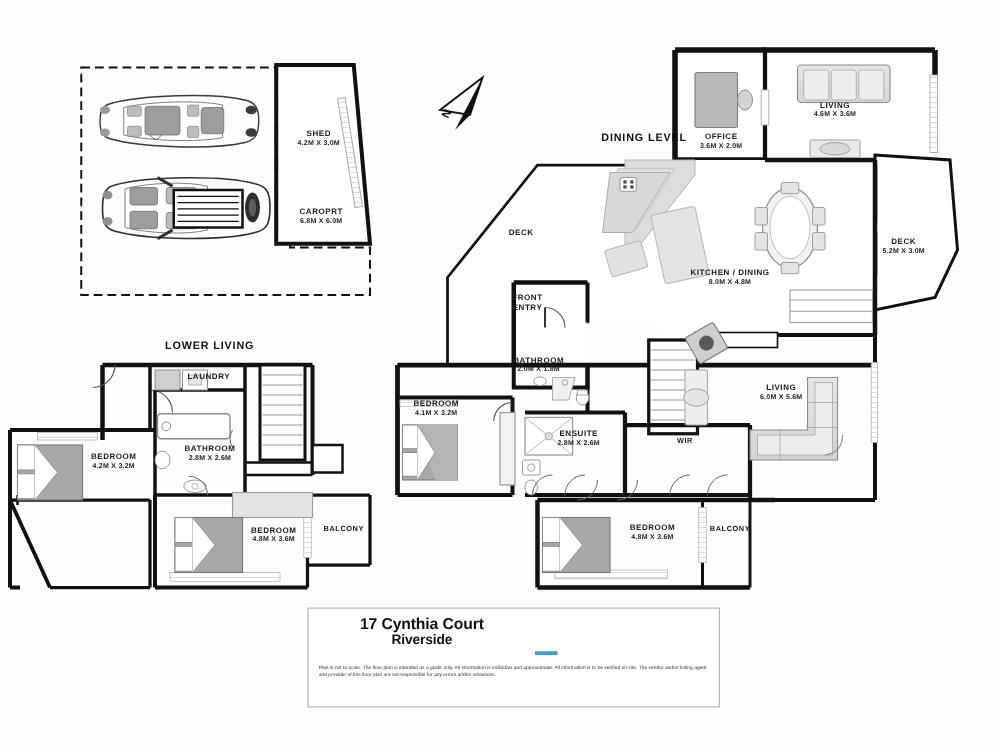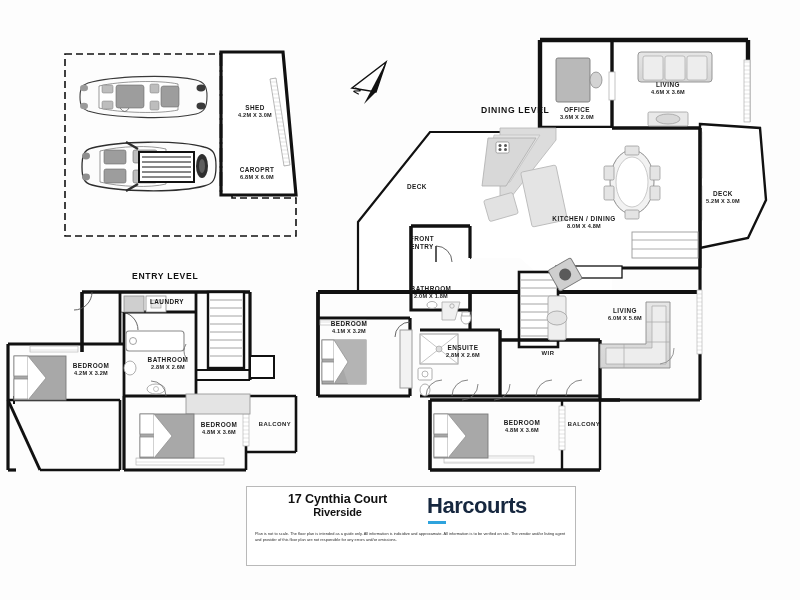--- a/index.html
+++ b/index.html
@@ -432,21 +432,21 @@
         <rect x="140" y="414" width="54" height="44" fill="#a8a8a8" stroke="#7a7a7a" stroke-width=".9"></rect>
         <rect x="140" y="414" width="14" height="20" fill="#ffffff" stroke="#8c8c8c" stroke-width=".8"></rect>
         <rect x="140" y="437" width="14" height="20" fill="#ffffff" stroke="#8c8c8c" stroke-width=".8"></rect>
         <path d="M154,458 L172,436 L154,414" fill="#ffffff" stroke="#8a8a8a" stroke-width=".7"></path>
       </g>
       <path d="M166,396 a15,15 0 0 0 -15,-15" fill="none" stroke="#666" stroke-width=".8"></path>
     </g>
   </svg>
 
   <div class="levellbl" style="left:481px;top:105px;">DINING LEVEL</div>
-  <div class="levellbl" style="left:132px;top:271px;">ENTRY LEVEL</div>
+  <div class="levellbl" style="left:132px;top:271px;">LOWER LIVING</div>
 
   <div class="lbl" style="left:225px;top:104px;width:60px;">
     <span class="rn">SHED</span>
     <span class="dim">4.2M X 3.0M</span>
   </div>
 
   <div class="lbl" style="left:222px;top:166px;width:70px;">
     <span class="rn">CAROPRT</span>
     <span class="dim">6.8M X 6.0M</span>
   </div>
@@ -536,20 +536,17 @@
     <span class="rn">BALCONY</span>
   </div>
 
   <div id="northN">N</div>
 
   <div id="infoPanel">
     <div id="addrBlock">
       <span class="a1">17 Cynthia Court</span>
       <span class="a2">Riverside</span>
     </div>
-    <div id="logoBlock">
-      <span id="logoWord">Harcourts</span>
-    </div>
     <div id="logoUnderline"></div>
     <div id="disclaimer">Plan is not to scale. The floor plan is intended as a guide only. All information is indicidive and approxamate. All information is to be verified on site. The vendor and/or listing agent and provider of this floor plan are not responsible for any errors and/or omissions.</div>
   </div>
 
 </div>
 
 </body></html>

